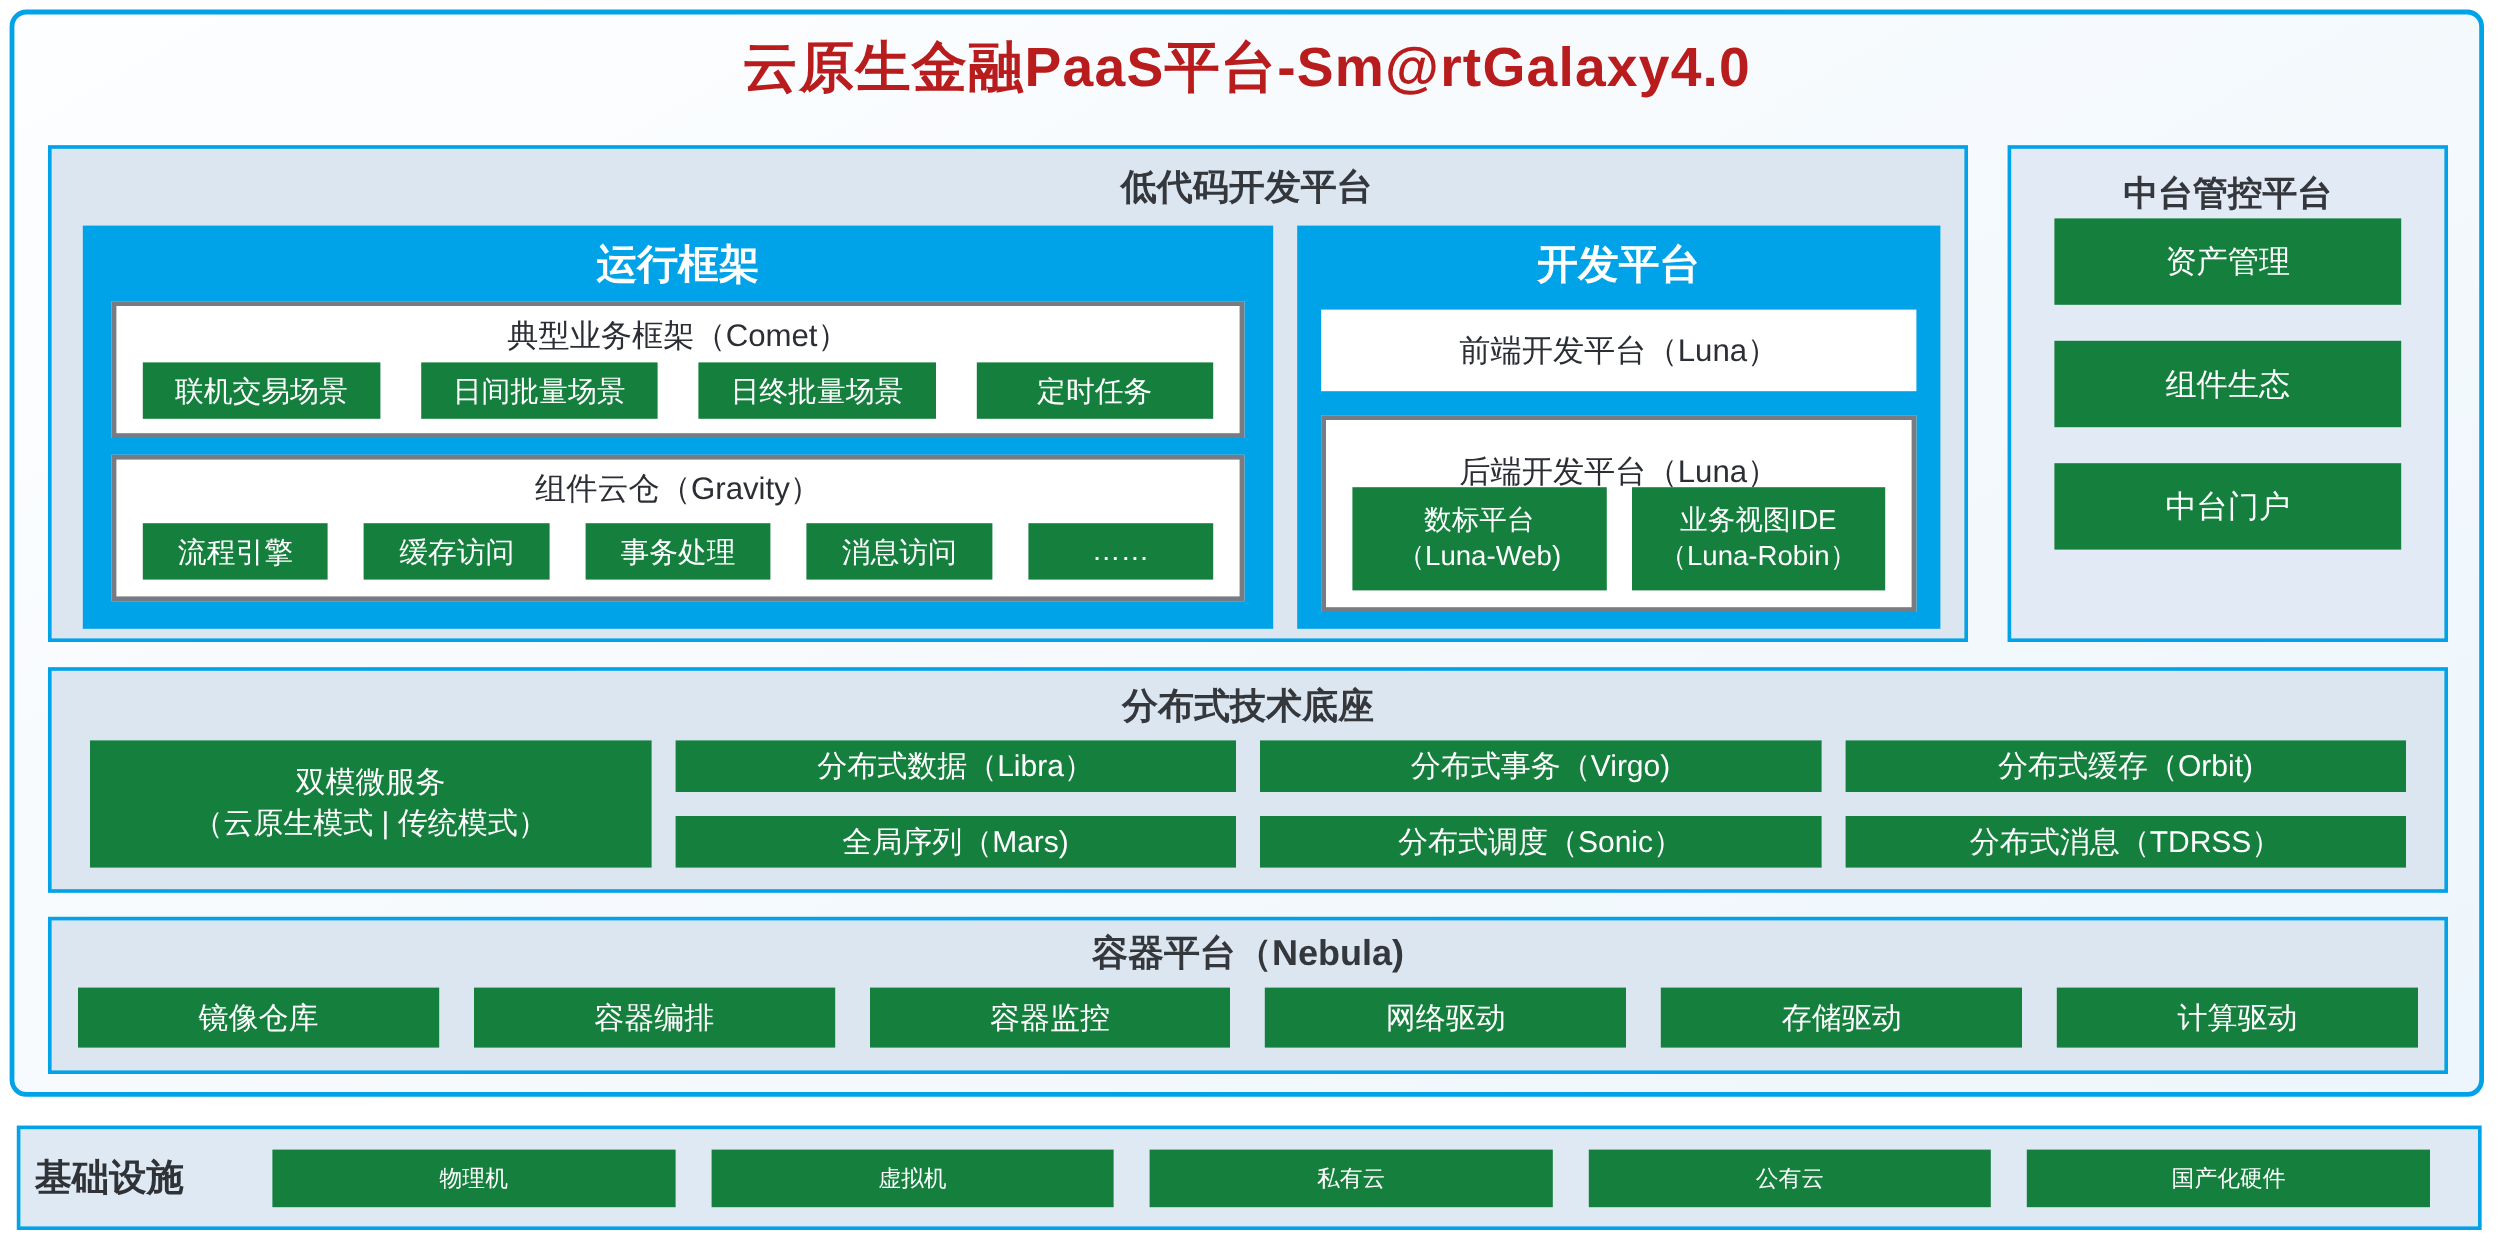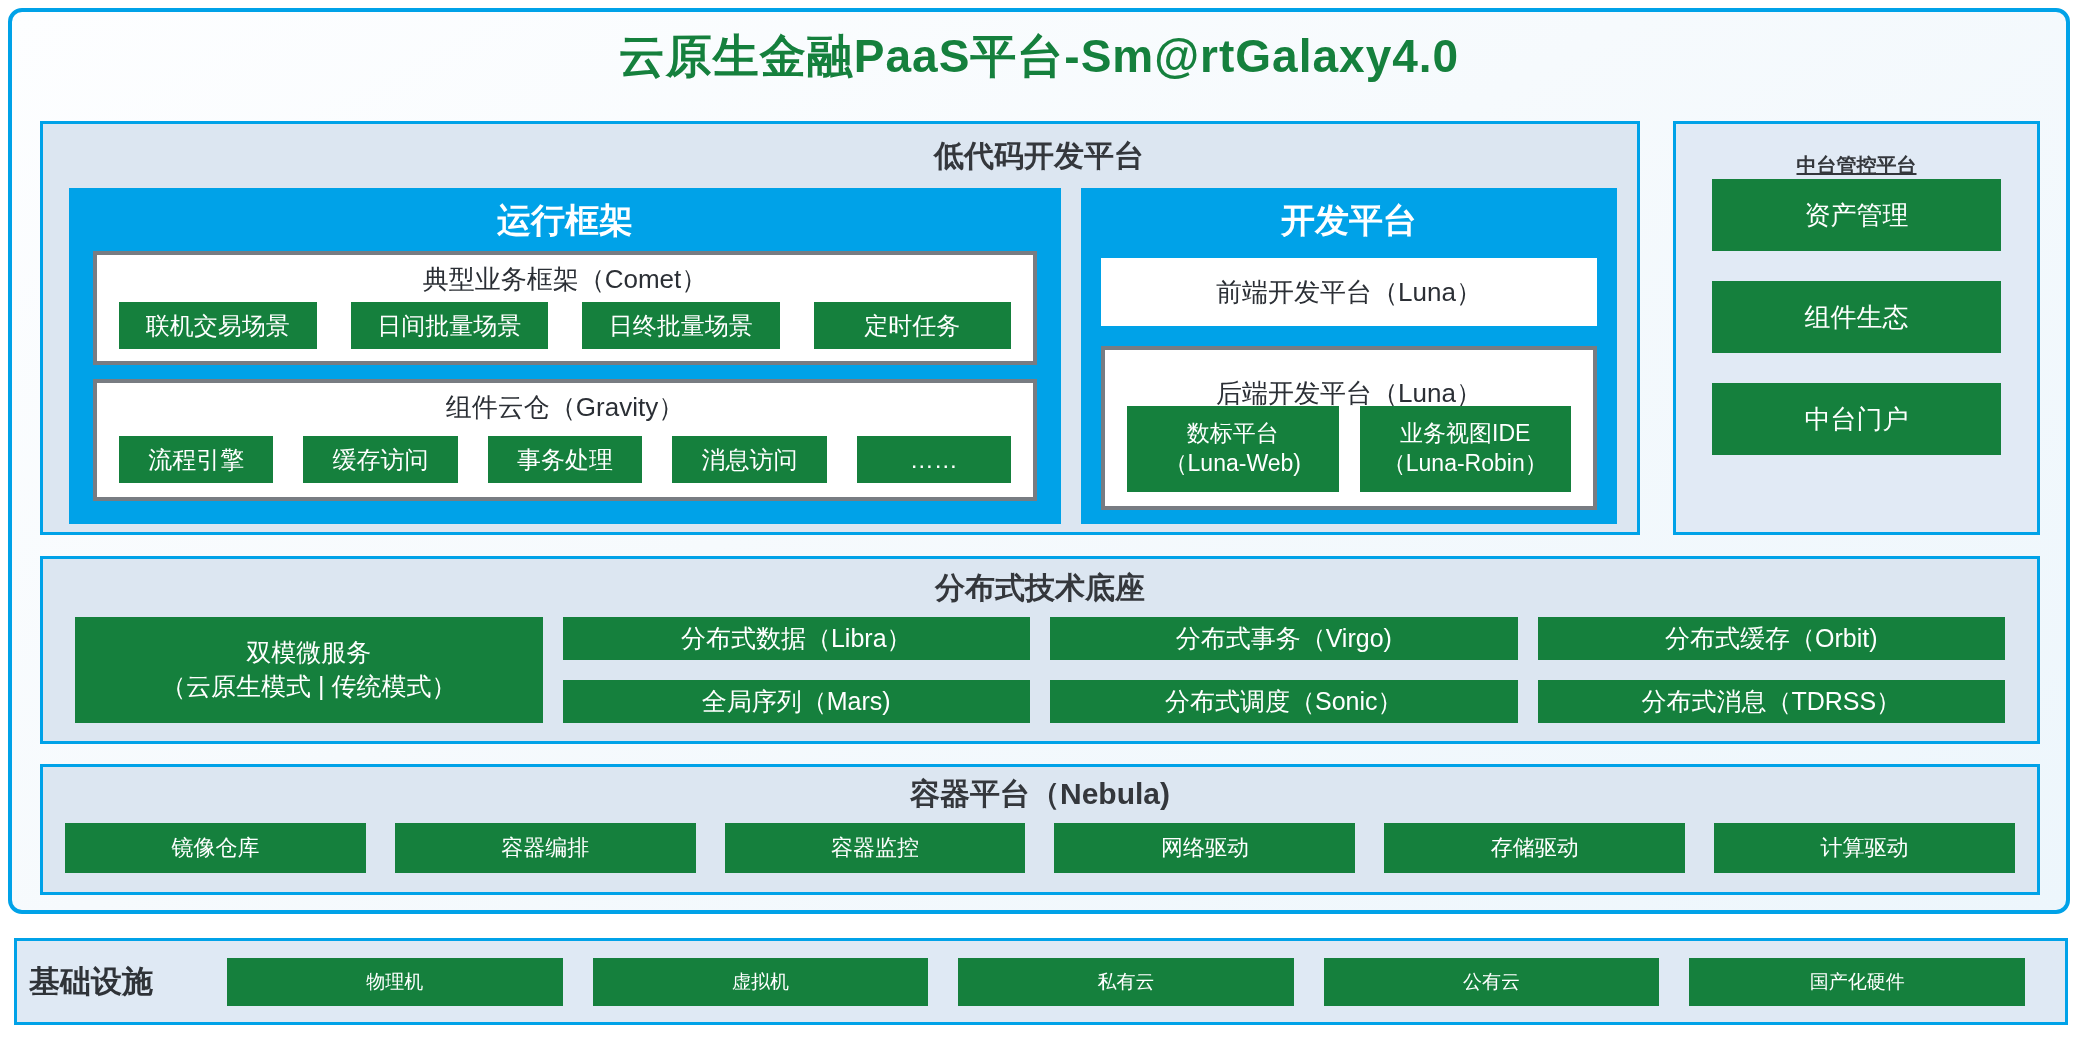--- a/index.html
+++ b/index.html
@@ -10,21 +10,21 @@
     color:#34373c;
   }
   
   .main-frame{
     position:absolute;left:8px;top:8px;width:2054px;height:898px;
     border:4px solid #00a2e8;border-radius:14px;
     background:linear-gradient(150deg,#fdfeff 0%,#f6fafd 45%,#edf6fc 100%);
   }
   .main-title{
     position:absolute;left:8px;top:26px;width:2062px;
-    text-align:center;font-size:46px;font-weight:bold;color:#15803d;
+    text-align:center;font-size:46px;font-weight:bold;color:#b91c1c;
     letter-spacing:1px;
   }
   
   .panel{
     position:absolute;background:#dce6f1;border:3px solid #00a2e8;
     box-sizing:border-box;
   }
   .panel-title{
     font-size:30px;font-weight:bold;color:#34373c;text-align:center;
   }
@@ -62,21 +62,21 @@
     position:absolute;left:20px;right:20px;top:70px;height:68px;
     background:#ffffff;display:flex;align-items:center;justify-content:center;
     font-size:26px;color:#2b2f35;
   }
   #box-luna{left:20px;right:20px;top:158px;height:164px;}
   #box-luna .wb-title{margin-top:26px;}
   #box-luna .btn-row{left:22px;right:22px;bottom:14px;height:86px;gap:21px;}
   #box-luna .blue-btn{flex-direction:column;font-size:23px;line-height:1.3;}
   
   #midplatform{left:1673px;top:121px;width:367px;height:414px;background:#e1eaf5;}
-  #midplatform .panel-title{padding-top:28px;font-size:20px;text-decoration:underline;}
+  #midplatform .panel-title{padding-top:18px;font-size:29px;}
   #midplatform .blue-btn{
     margin:0 36px;height:72px;font-size:26px;
   }
   #midplatform .blue-btn + .blue-btn{margin-top:30px;}
   #midplatform .blue-btn:first-of-type{margin-top:40px;}
   
   #distributed{left:40px;top:556px;width:2000px;height:188px;}
   #distributed .panel-title{padding-top:9px;}
   #dist-grid{
     position:absolute;left:32px;right:32px;top:58px;bottom:18px;
@@ -84,21 +84,21 @@
     grid-template-rows:1fr 1fr;column-gap:52px;row-gap:16px;gap:20px;
   }
   #dist-grid .blue-btn{font-size:25px;}
   #dist-grid .featured{
     grid-row:1/3;flex-direction:column;line-height:1.35;font-size:25px;
   }
   
   #containerp{left:40px;top:764px;width:2000px;height:131px;}
   #containerp .panel-title{padding-top:7px;}
   #containerp .btn-row{left:22px;right:22px;top:56px;height:50px;gap:29px;}
-  #containerp .btn-row .blue-btn{font-size:22px;}
+  #containerp .btn-row .blue-btn{font-size:25px;}
   
   #infra{
     left:14px;top:938px;width:2054px;height:87px;background:#dfe9f4;
     display:flex;align-items:center;padding:0 40px 0 12px;
   }
   #infra .infra-label{
     font-size:31px;font-weight:bold;color:#2f3338;width:178px;flex:none;
   }
   #infra .infra-btns{
     flex:1;display:flex;gap:30px;height:48px;margin-left:20px;

